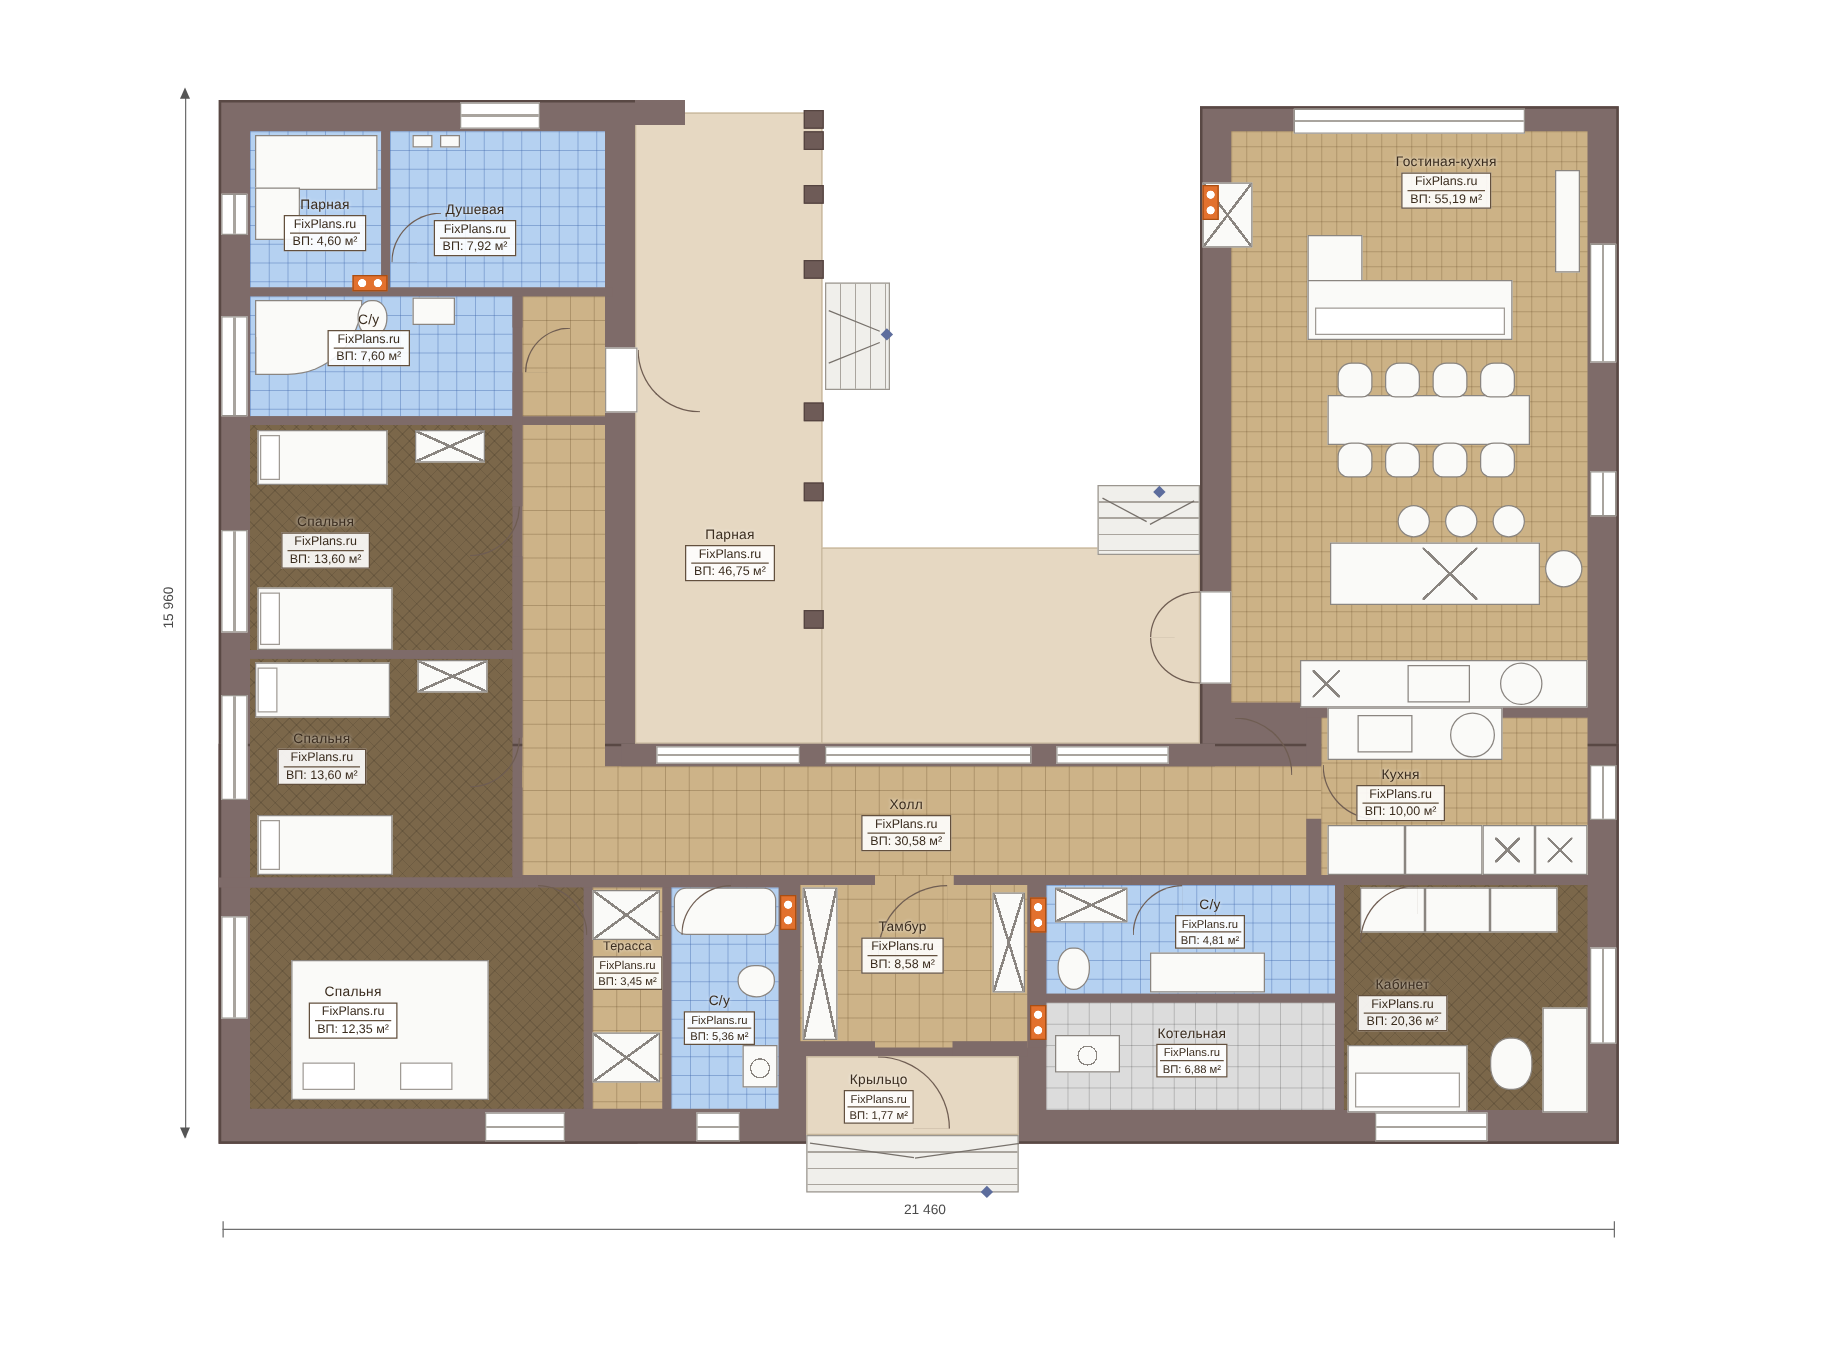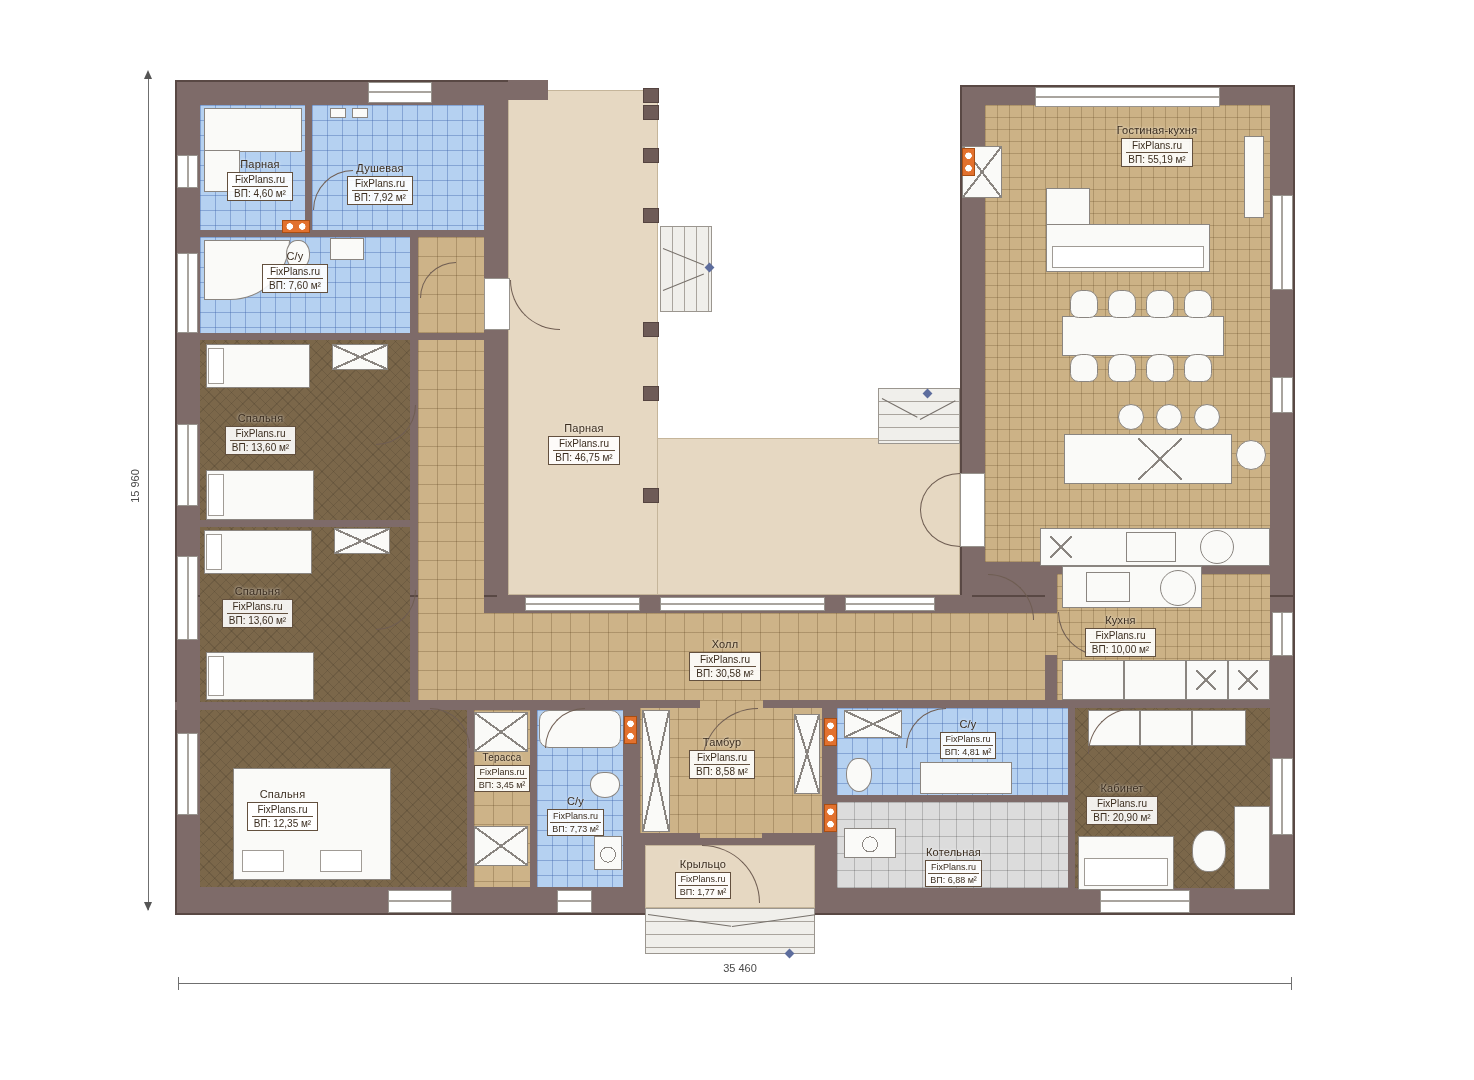--- a/index.html
+++ b/index.html
@@ -327,61 +327,61 @@
     <div class="rname" style="font-size:10px">Терасса</div>
     <div class="rbox" style="padding:0 2px">
       <div class="wm" style="font-size:9px">FixPlans.ru</div>
       <div class="ar" style="font-size:9px">ВП: 3,45 м²</div>
     </div>
   </div>
   <div class="label" style="left:528px;top:795px;width:95px">
     <div class="rname">С/у</div>
     <div class="rbox" style="padding:0 2px">
       <div class="wm" style="font-size:9px">FixPlans.ru</div>
-      <div class="ar" style="font-size:9px">ВП: 7,73 м²</div>
+      <div class="ar" style="font-size:9px">ВП: 5,36 м²</div>
     </div>
   </div>
   <div class="label" style="left:662px;top:736px;width:120px">
     <div class="rname">Тамбур</div>
     <div class="rbox">
       <div class="wm">FixPlans.ru</div>
       <div class="ar">ВП: 8,58 м²</div>
     </div>
   </div>
   <div class="label" style="left:918px;top:718px;width:100px">
     <div class="rname">С/у</div>
     <div class="rbox" style="padding:0 2px">
       <div class="wm" style="font-size:9px">FixPlans.ru</div>
       <div class="ar" style="font-size:9px">ВП: 4,81 м²</div>
     </div>
   </div>
-  <div class="label" style="left:896px;top:846px;width:115px">
+  <div class="label" style="left:896px;top:821px;width:115px">
     <div class="rname">Котельная</div>
     <div class="rbox" style="padding:0 2px">
       <div class="wm" style="font-size:9px">FixPlans.ru</div>
       <div class="ar" style="font-size:9px">ВП: 6,88 м²</div>
     </div>
   </div>
   <div class="label" style="left:1062px;top:782px;width:120px">
     <div class="rname">Кабинет</div>
     <div class="rbox">
       <div class="wm">FixPlans.ru</div>
-      <div class="ar">ВП: 20,90 м²</div>
+      <div class="ar">ВП: 20,36 м²</div>
     </div>
   </div>
   <div class="label" style="left:648px;top:858px;width:110px">
     <div class="rname">Крыльцо</div>
     <div class="rbox" style="padding:0 2px">
       <div class="wm" style="font-size:9px">FixPlans.ru</div>
       <div class="ar" style="font-size:9px">ВП: 1,77 м²</div>
     </div>
   </div>
 
   <div class="abs dimline" style="left:148px;top:78px;width:1px;height:832px"></div>
   <div class="abs arrow-up" style="left:144px;top:70px"></div>
   <div class="abs arrow-dn" style="left:144px;top:902px"></div>
   <div class="dimtext" style="left:100px;top:480px;width:70px;text-align:center;transform:rotate(-90deg)">15 960</div>
   <div class="abs dimline" style="left:178px;top:983px;width:1114px;height:1px"></div>
   <div class="abs tick" style="left:178px;top:977px;width:1px;height:13px"></div>
   <div class="abs tick" style="left:1291px;top:977px;width:1px;height:13px"></div>
-  <div class="dimtext" style="left:690px;top:962px;width:100px;text-align:center">35 460</div>
+  <div class="dimtext" style="left:690px;top:962px;width:100px;text-align:center">21 460</div>
 
 </div>
 
 </body></html>

